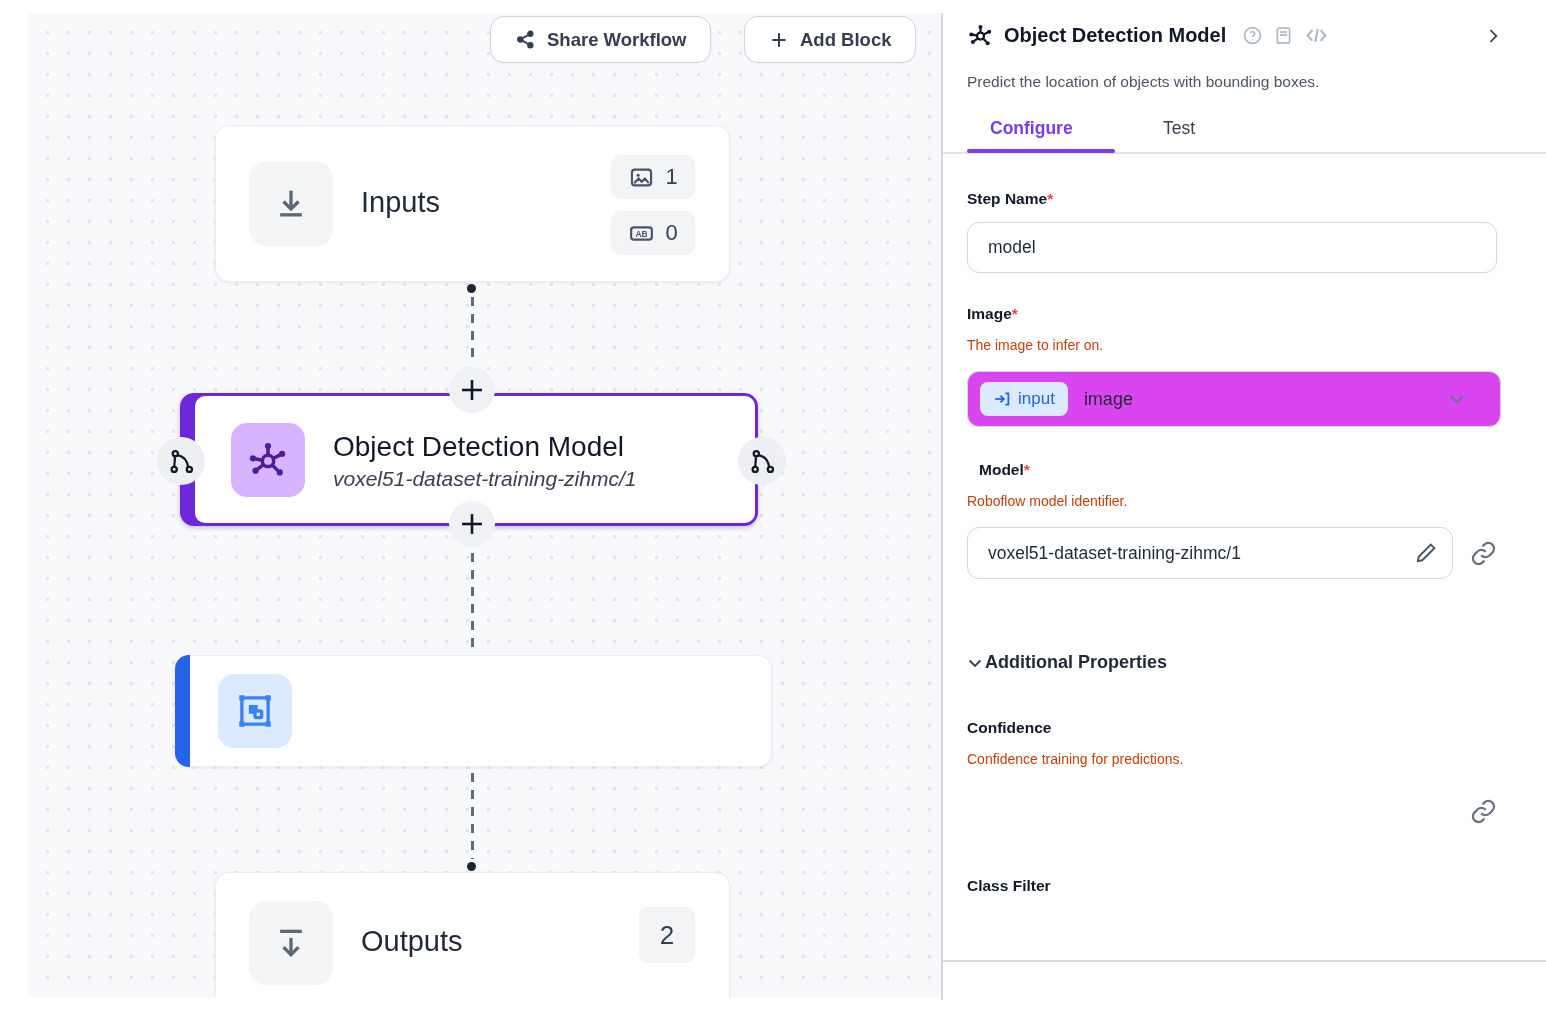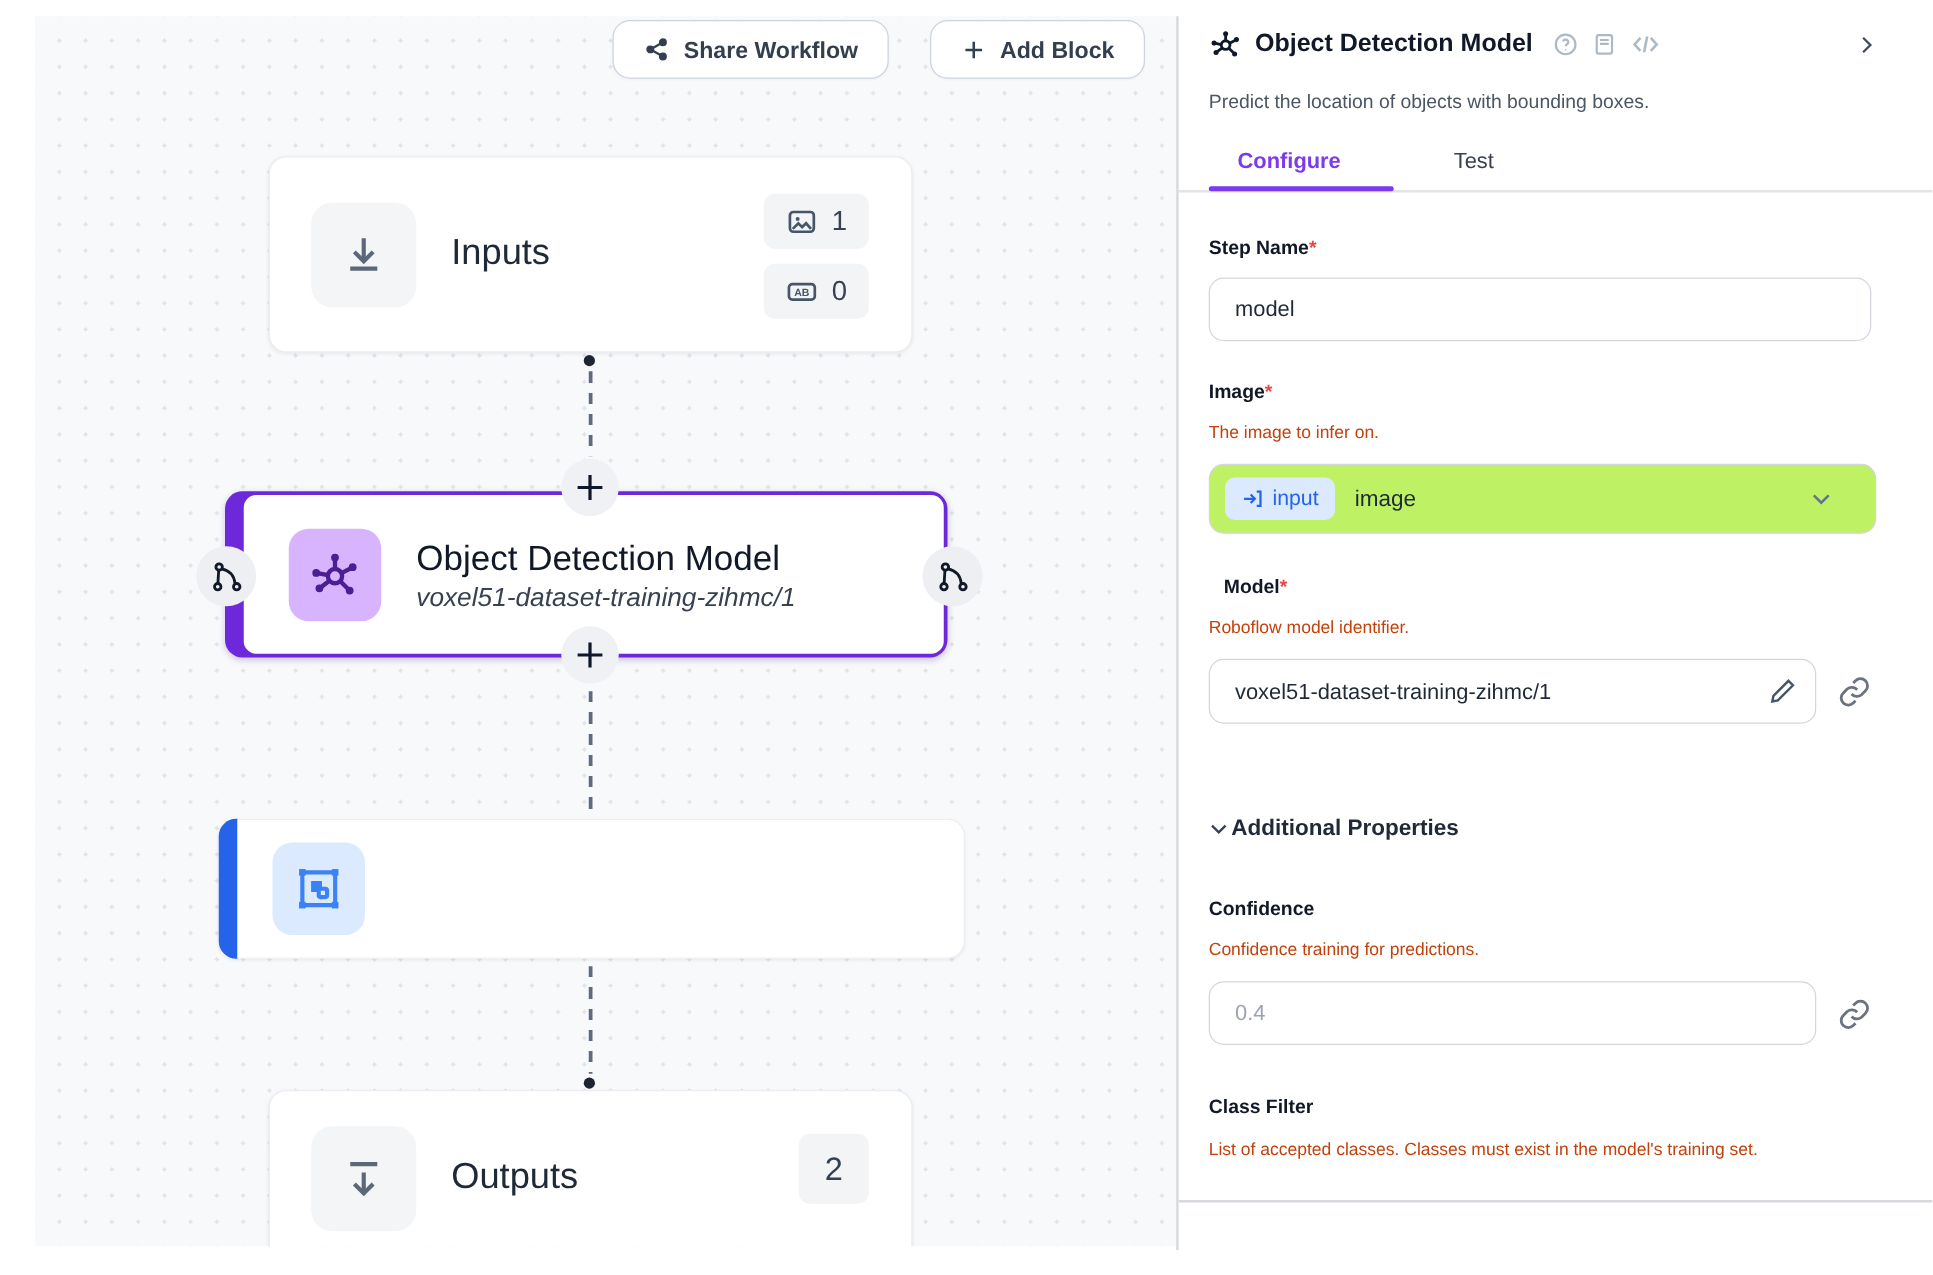--- a/index.html
+++ b/index.html
@@ -69,21 +69,21 @@
 
   .f-label { position:absolute; left:24px; font-size:15.5px; font-weight:700; color:#111827; }
   .req { color:#ef4444; font-weight:700; }
   .f-desc { position:absolute; left:24px; font-size:14px; color:#c2410c; }
   .t-input { position:absolute; left:24px; height:51px; border:1.6px solid #d2d6dd; border-radius:12px;
     font-family:"Liberation Sans", sans-serif; font-size:17.5px; color:#1f2937;
     padding:0 20px; background:#fff; outline:none; }
   .t-input::placeholder { color:#9ba3af; }
 
   .select-box { position:absolute; left:24px; width:534px; height:56px; border:1.6px solid #d2d6dd;
-    border-radius:12px; background:#bef264; display:flex; align-items:center; padding:0 32px 0 12px;
+    border-radius:12px; background:#d946ef; display:flex; align-items:center; padding:0 32px 0 12px;
     cursor:pointer; }
   .input-chip { display:flex; align-items:center; gap:7px; background:#dbeafe; color:#2563eb;
     border-radius:8px; padding:7px 13px; font-size:17px; font-weight:500; }
   .select-value { margin-left:16px; font-size:18px; color:#1f2937; }
   .select-chev { margin-left:auto; }
 
   .input-wrap { position:absolute; left:24px; width:486px; height:52px; }
   .input-wrap input { width:100%; height:100%; border:1.6px solid #d2d6dd; border-radius:12px;
     font-family:"Liberation Sans", sans-serif; font-size:17.5px; color:#1f2937;
     padding:0 52px 0 20px; outline:none; background:#fff; }
@@ -376,27 +376,25 @@
       <span style="display:flex;">
         <svg width="20" height="20" viewBox="0 0 24 24" fill="none" stroke="#374151" stroke-width="2.2">
           <polyline points="5.5 9 12 15.5 18.5 9"></polyline>
         </svg>
       </span>
       <span class="addl-label">Additional Properties</span>
     </div>
 
     <div class="f-label" style="top:719px;">Confidence</div>
     <div class="f-desc" style="top:751px;">Confidence training for predictions.</div>
-    <input class="t-input" style="top: 785px; width: 486px;" type="text" placeholder="0.4">
     <span class="link-btn" style="left:527px; top:798px;">
       <svg width="27" height="27" viewBox="0 0 24 24" fill="none" stroke="#6b7280" stroke-width="2">
         <path d="M10 13.5a5 5 0 0 0 7.1.5l2.8-2.8a5 5 0 0 0-7.1-7.1l-1.6 1.6"></path>
         <path d="M14 10.5a5 5 0 0 0-7.1-.5l-2.8 2.8a5 5 0 0 0 7.1 7.1l1.6-1.6"></path>
       </svg>
     </span>
 
     <div class="f-label" style="top:877px;">Class Filter</div>
-    <div class="f-desc" style="top:909px; width:528px; line-height:1.45;">List of accepted classes. Classes must exist in the model's training set.</div>
 
     <div class="bottom-divider"></div>
   </div>
 
 </div>
 
 </body></html>

